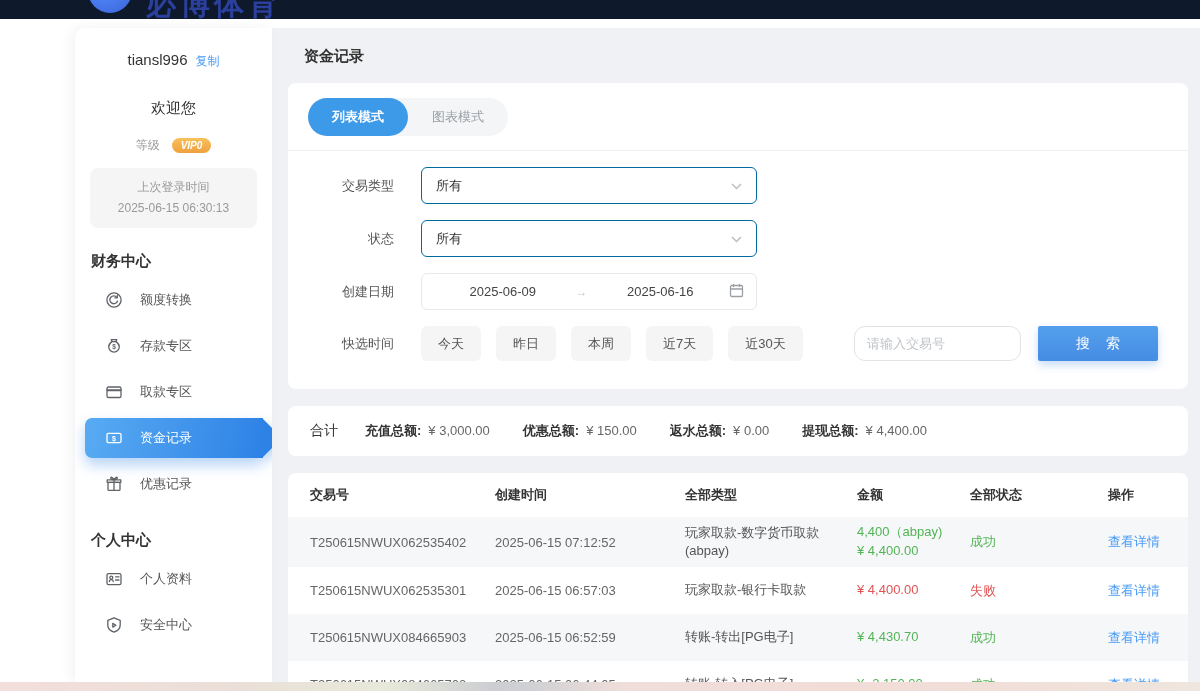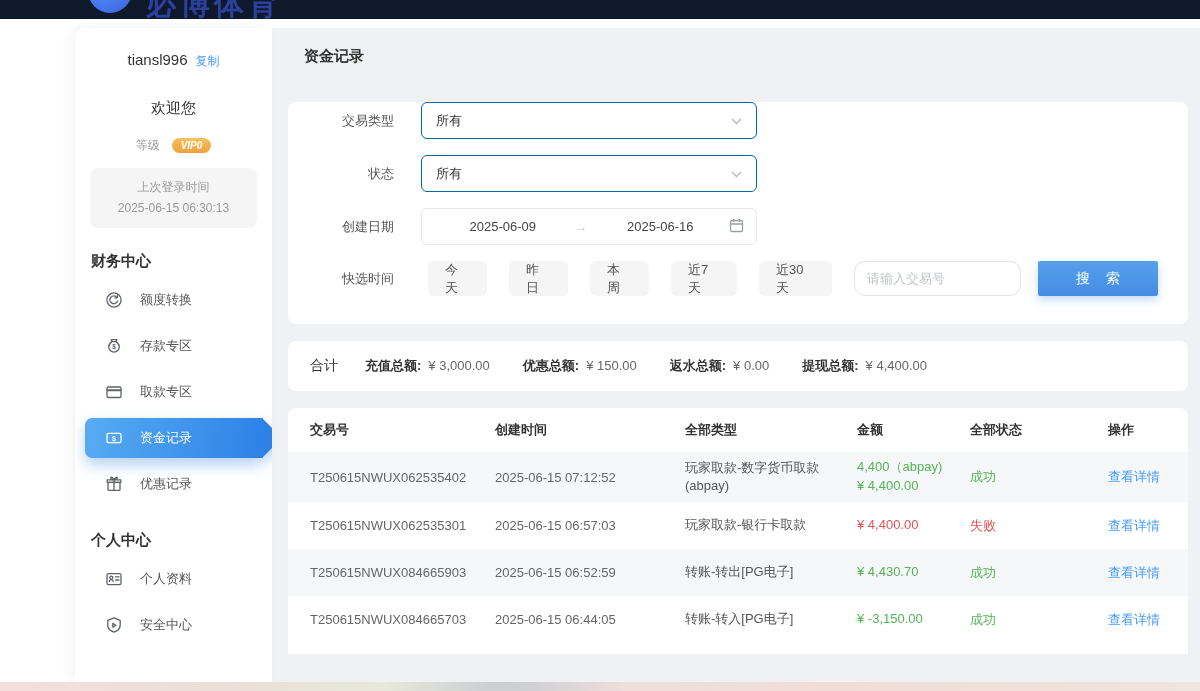--- a/index.html
+++ b/index.html
@@ -48,21 +48,21 @@
   .filter-row:first-of-type { margin-top:19px; }
   .f-label { width:106px; text-align:right; font-size:13px; color:#555; margin-right:27px; flex:0 0 auto; }
   .select-box { width:336px; height:37px; border:1px solid #0369a1; border-radius:6px; display:flex; align-items:center; padding:0 14px; font-size:13px; color:#333; cursor:pointer; background:#fff; }
   .select-box .grow { flex:1; }
   .chev svg { width:11px; height:7px; stroke:#b9bec4; fill:none; stroke-width:1.5; }
   .date-box { width:336px; height:37px; border:1px solid #e7e8ea; border-radius:6px; display:flex; align-items:center; padding:0 12px; font-size:13px; color:#444; background:#fff; }
   .date-val { flex:1; text-align:center; cursor:pointer; }
   .date-arrow { color:#c0c4c8; font-size:12px; padding:0 4px; }
   .cal-ic svg { width:15px; height:15px; stroke:#9aa0a6; fill:none; stroke-width:1.3; }
   .quick-btn { height:35px; padding:0 17px; background:#f5f5f6; border-radius:6px; font-size:13px; color:#555; display:flex; align-items:center; margin-right:15px; cursor:pointer; }
-  .row4 { justify-content:space-between;gap:7px; }
+  .row4 { justify-content:space-between; }
   .search-group { margin-left:auto; display:flex; align-items:center; padding-right:30px; }
   .search-input { width:167px; height:35px; border:1px solid #e2e3e5; border-radius:11px; padding:0 12px; font-size:13px; color:#333; outline:none; }
   .search-input::placeholder { color:#c0c4c8; }
   .search-btn { width:120px; height:35px; margin-left:17px; background:linear-gradient(180deg,#55a0ec,#448ce4); border:none; border-radius:2px; color:#fff; font-size:14px; letter-spacing:6px; text-indent:6px; cursor:pointer; box-shadow:0 4px 8px rgba(68,140,228,.3); }
 
   .summary-card { margin-top:17px; height:50px; display:flex; align-items:center; padding:0 22px; }
   .sum-total { font-size:14px; font-weight:normal; color:#333; margin-right:27px; }
   .sum-item { display:flex; align-items:baseline; margin-right:33px; }
   .sum-label { font-size:13px; font-weight:bold; color:#333; margin-right:7px; }
   .sum-value { font-size:13px; color:#666; }
@@ -190,20 +190,26 @@
             </svg>
         </span>
         <span>安全中心</span>
       </div>
     </aside>
 
     <main class="main">
       <div class="page-title">资金记录</div>
 
       <section class="card filter-card">
+        <div class="tabs-row">
+          <div class="tab-group">
+            <div class="tab active">列表模式</div>
+            <div class="tab">图表模式</div>
+          </div>
+        </div>
 
         <div class="filter-row">
           <div class="f-label">交易类型</div>
           <div class="select-box">
             <span class="grow">所有</span>
             <span class="chev"><svg viewBox="0 0 11 7">
                   <polyline points="1,1 5.5,5.5 10,1"></polyline>
                 </svg></span>
           </div>
         </div>

